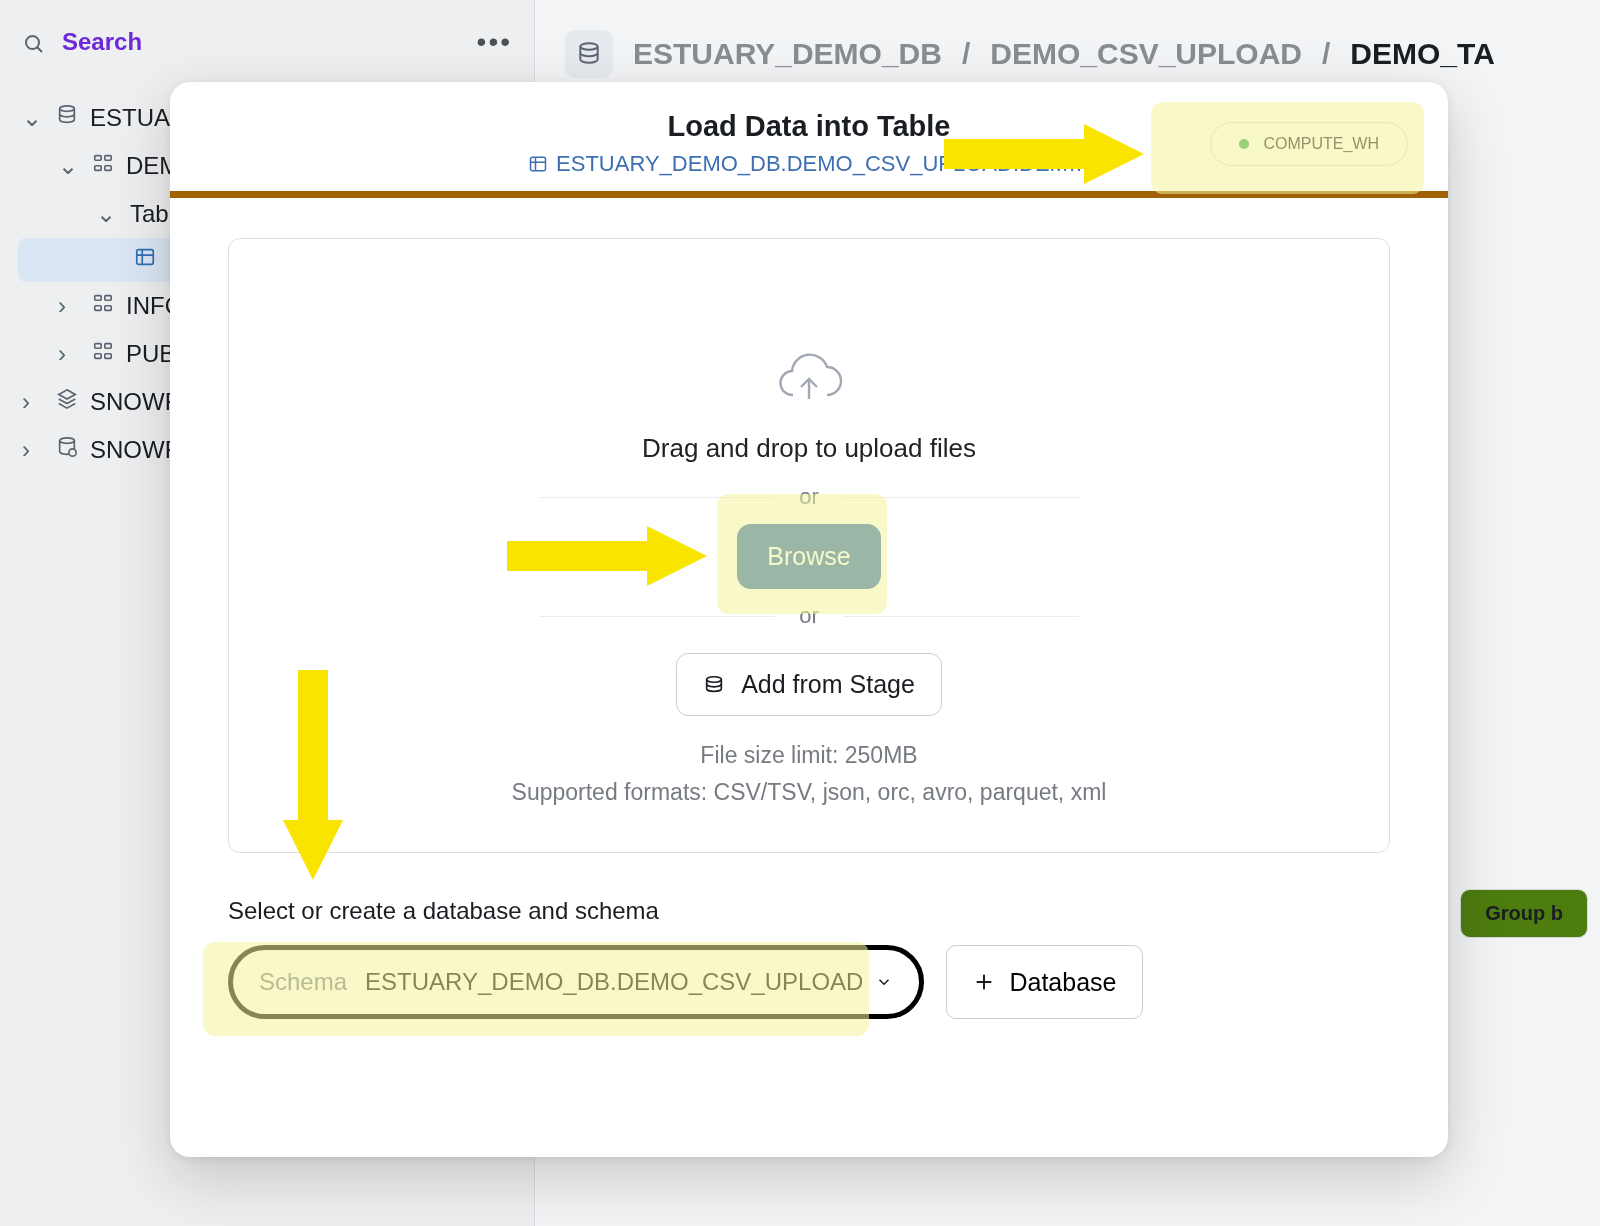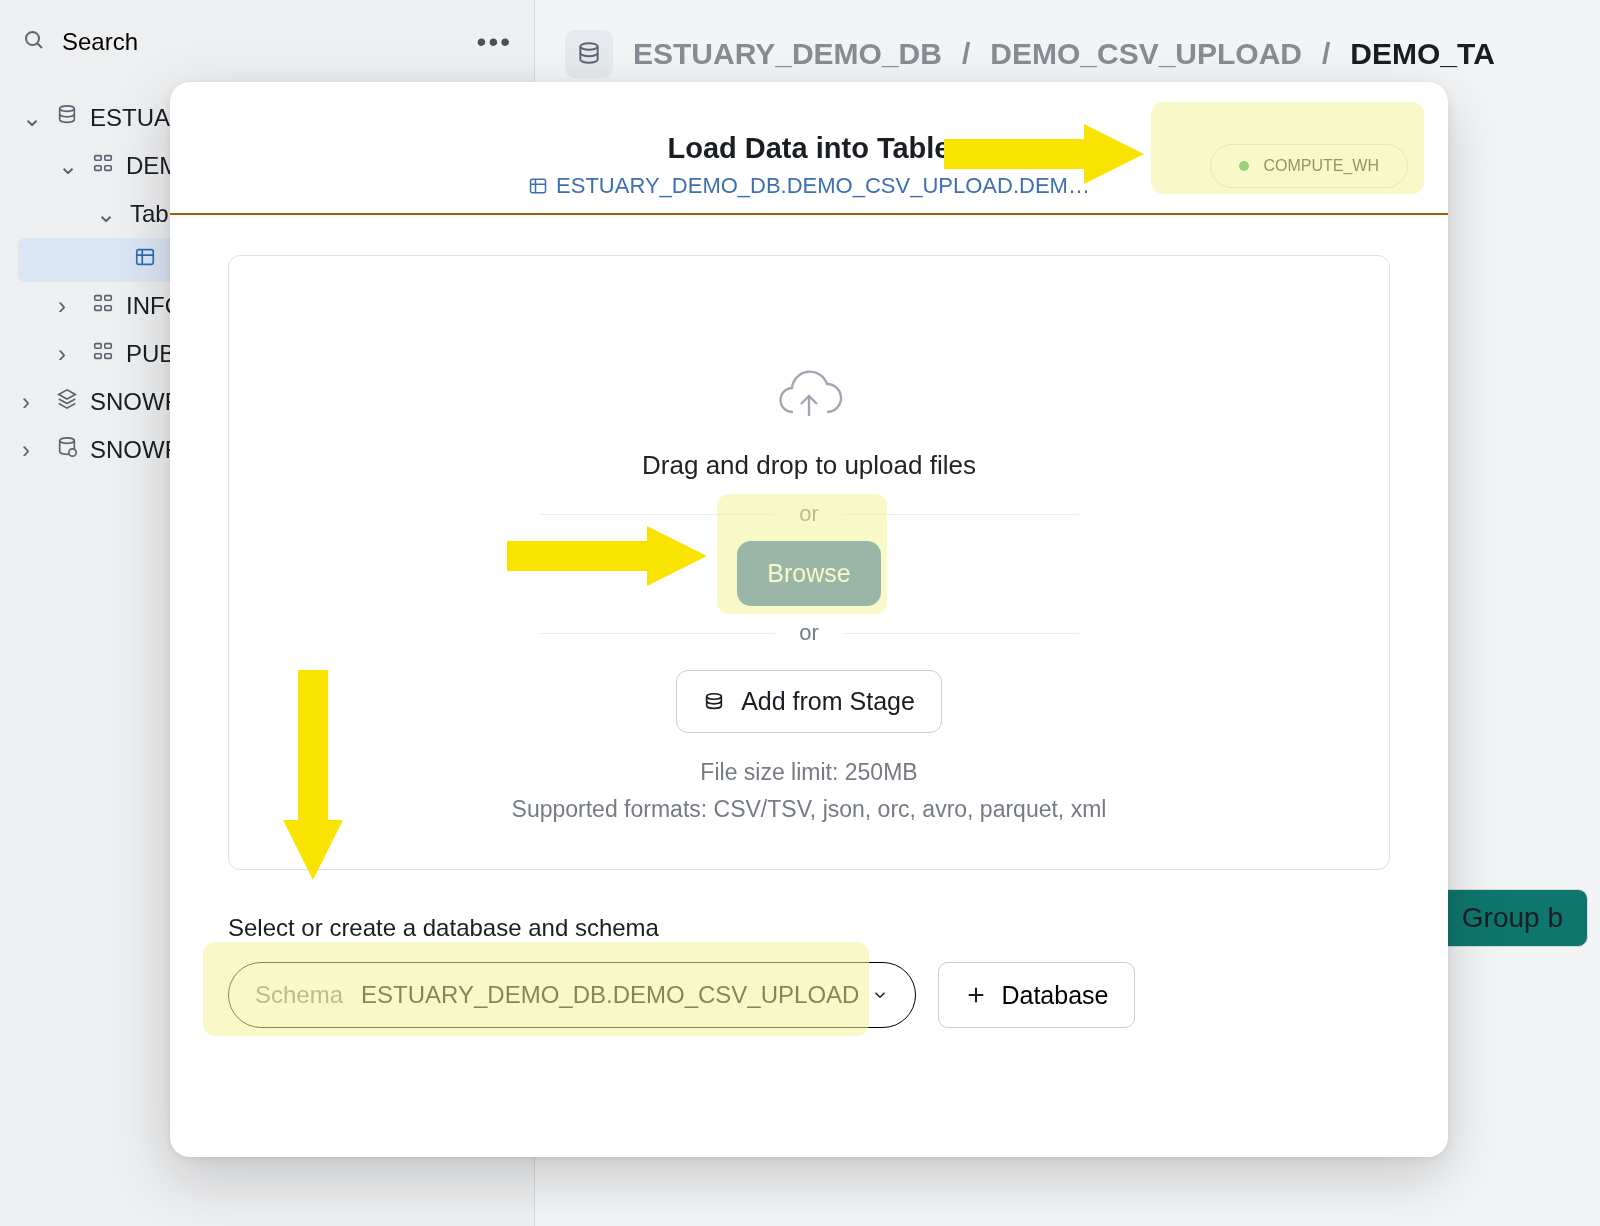--- a/index.html
+++ b/index.html
@@ -23,21 +23,21 @@
   border-right: 1px solid #d8dadd;
   padding: 20px 18px;
 }
 .search-row {
   display: flex;
   align-items: center;
   justify-content: space-between;
   padding: 6px 4px;
   margin-bottom: 30px;
 }
-.search-left { display: flex; align-items: flex-start; gap: 16px; color: #000000; font-size: 24px; cursor: pointer; }
+.search-left { display: flex; align-items: flex-end; gap: 16px; color: #6d28d9; font-size: 24px; cursor: pointer; font-weight: bold; }
 .icon { display: inline-flex; align-items: center; justify-content: center; }
 .more-dots { color: #4b5055; font-size: 28px; letter-spacing: 2px; }
 .tree { font-size: 24px; color: #1a1d22; }
 .tree-row { display: flex; align-items: center; gap: 12px; padding: 10px 0 10px 4px; cursor: pointer; white-space: nowrap; overflow: hidden; }
 .tree-row .chev { width: 22px; color: #566; }
 .tree-row.level1 { padding-left: 40px; }
 .tree-row.level2 { padding-left: 78px; }
 .tree-row.level3 { padding-left: 116px; }
 .tree-row.selected { background: #dbe6f4; border-radius: 8px; padding-right: 10px; padding-top: 8px; padding-bottom: 8px; }
 .tree-icon { color: #5a6370; }
@@ -59,47 +59,47 @@
   width: 48px; height: 48px; border-radius: 10px; background: #e6e9ed; display: flex; align-items: center; justify-content: center; color: #5a6474;
 }
 .content-chunk {
   margin-top: 380px;
   color: #4a5057; font-size: 24px; font-family: ui-monospace, Menlo, monospace;
 }
 .groupby-pill {
   position: absolute;
   right: 12px;
   top: 889px;
-  background: #0f766e;
+  background: #4d7c0f;
   border: 1px solid #d5d9de;
   border-radius: 10px;
   padding: 12px 24px;
-  font-size: 28px;
+  font-size: 20px;
   color: #1a1d22;
+  font-weight: bold;
 }
 
 .modal {
   position: absolute;
   left: 170px;
   top: 82px;
   width: 1278px;
   height: 1075px;
   background: #ffffff;
   border-radius: 20px;
   box-shadow: 0 20px 60px rgba(0,0,0,0.18), 0 2px 8px rgba(0,0,0,0.08);
   display: flex;
   flex-direction: column;
   overflow: hidden;
 }
 .modal-header {
   padding: 28px 40px 14px;
   position: relative;
   text-align: center;
-  border-bottom: 2px solid #a16207;
-  margin-top: 22px;
+  border-bottom: 7px solid #a16207;
 }
 .modal-title { font-size: 29px; font-weight: 700; color: #1a1d22; }
 .modal-subtitle { display: flex; align-items: center; justify-content: center; gap: 8px; margin-top: 8px; color: #3d6fb2; font-size: 22px; }
 .warehouse-pill {
   position: absolute;
   right: 40px;
   top: 40px;
   background: #fff;
   border: 1px solid #d5d9de;
   border-radius: 999px;
@@ -144,21 +144,21 @@
   color: #1a1d22;
   cursor: pointer;
   margin-top: 14px;
 }
 .hint { color: #767b82; font-size: 23px; margin-top: 26px; }
 .hint + .hint { margin-top: 10px; }
 .section-label { font-size: 24px; color: #1a1d22; margin-top: 44px; margin-bottom: 20px; }
 .schema-row { display: flex; gap: 22px; }
 .schema-pill {
   display: inline-flex; align-items: center; gap: 12px;
-  border: 1px solid #000000; border-radius: 999px;
+  border: 5px solid #000000; border-radius: 999px;
   padding: 18px 26px; font-size: 24px; cursor: pointer;
 }
 .schema-pill .lbl { color: #777c83; margin-right: 6px; }
 .db-btn {
   display: inline-flex; align-items: center; gap: 14px;
   border: 1px solid #c9cdd3; border-radius: 10px;
   padding: 16px 26px; font-size: 25px; background: #fff; cursor: pointer;
 }
 .modal-footer {
   padding: 28px 40px 34px;

